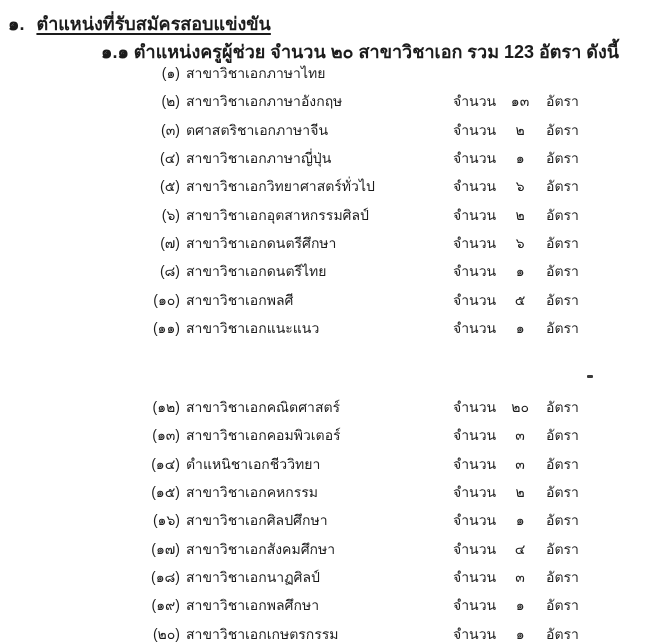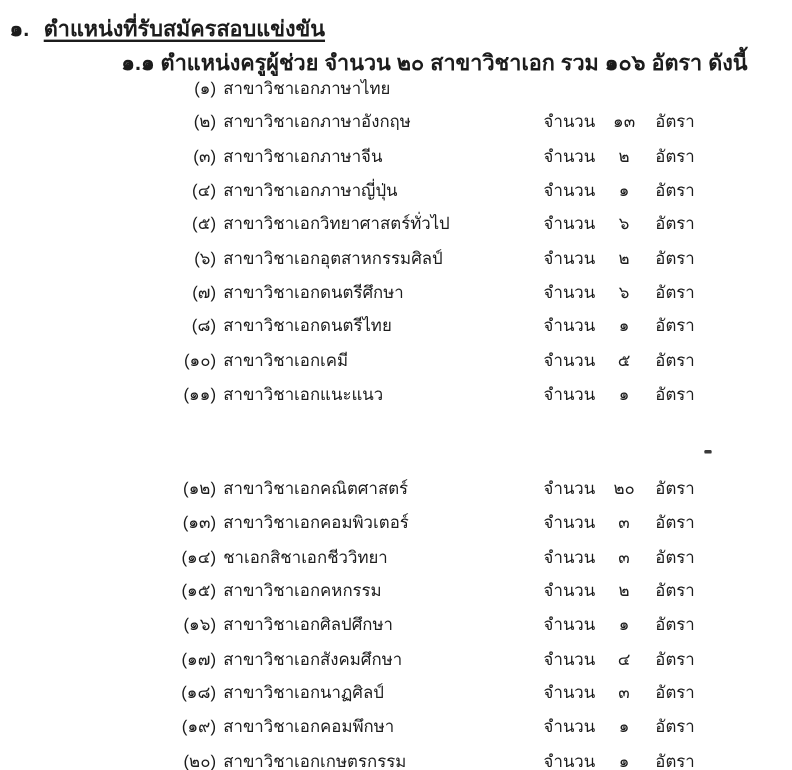--- a/index.html
+++ b/index.html
@@ -92,42 +92,42 @@
 </style>
 </head>
 <body>
 
 <div>
 
   <div class="section-heading">
     <span class="section-number">๑.</span><span class="section-title">ตำแหน่งที่รับสมัครสอบแข่งขัน</span>
   </div>
 
-  <div class="subsection-heading">๑.๑ ตำแหน่งครูผู้ช่วย จำนวน ๒๐ สาขาวิชาเอก รวม ๑๐๖ อัตรา ดังนี้</div>
+  <div class="subsection-heading">๑.๑ ตำแหน่งครูผู้ช่วย จำนวน ๒๐ สาขาวิชาเอก รวม 123 อัตรา ดังนี้</div>
 
   <div class="list" id="group1">
       <div class="row"><span class="no">(๑)</span><span class="subject">สาขาวิชาเอกภาษาไทย</span></div>
       <div class="row"><span class="no">(๒)</span><span class="subject">สาขาวิชาเอกภาษาอังกฤษ</span><span class="qty"><span class="qlabel">จำนวน</span><span class="count">๑๓</span><span class="unit">อัตรา</span></span></div>
-      <div class="row"><span class="no">(๓)</span><span class="subject">สาขาวิชาเอกภาษาจีน</span><span class="qty"><span class="qlabel">จำนวน</span><span class="count">๒</span><span class="unit">อัตรา</span></span></div>
+      <div class="row"><span class="no">(๓)</span><span class="subject">ตศาสตริชาเอกภาษาจีน</span><span class="qty"><span class="qlabel">จำนวน</span><span class="count">๒</span><span class="unit">อัตรา</span></span></div>
       <div class="row"><span class="no">(๔)</span><span class="subject">สาขาวิชาเอกภาษาญี่ปุ่น</span><span class="qty"><span class="qlabel">จำนวน</span><span class="count">๑</span><span class="unit">อัตรา</span></span></div>
       <div class="row"><span class="no">(๕)</span><span class="subject">สาขาวิชาเอกวิทยาศาสตร์ทั่วไป</span><span class="qty"><span class="qlabel">จำนวน</span><span class="count">๖</span><span class="unit">อัตรา</span></span></div>
       <div class="row"><span class="no">(๖)</span><span class="subject">สาขาวิชาเอกอุตสาหกรรมศิลป์</span><span class="qty"><span class="qlabel">จำนวน</span><span class="count">๒</span><span class="unit">อัตรา</span></span></div>
       <div class="row"><span class="no">(๗)</span><span class="subject">สาขาวิชาเอกดนตรีศึกษา</span><span class="qty"><span class="qlabel">จำนวน</span><span class="count">๖</span><span class="unit">อัตรา</span></span></div>
       <div class="row"><span class="no">(๘)</span><span class="subject">สาขาวิชาเอกดนตรีไทย</span><span class="qty"><span class="qlabel">จำนวน</span><span class="count">๑</span><span class="unit">อัตรา</span></span></div>
-      <div class="row"><span class="no">(๑๐)</span><span class="subject">สาขาวิชาเอกเคมี</span><span class="qty"><span class="qlabel">จำนวน</span><span class="count">๕</span><span class="unit">อัตรา</span></span></div>
+      <div class="row"><span class="no">(๑๐)</span><span class="subject">สาขาวิชาเอกพลศี</span><span class="qty"><span class="qlabel">จำนวน</span><span class="count">๕</span><span class="unit">อัตรา</span></span></div>
       <div class="row"><span class="no">(๑๑)</span><span class="subject">สาขาวิชาเอกแนะแนว</span><span class="qty"><span class="qlabel">จำนวน</span><span class="count">๑</span><span class="unit">อัตรา</span></span></div>
     </div>
 
   <div class="stray-mark"></div>
 
   <div class="list" id="group2">
       <div class="row"><span class="no">(๑๒)</span><span class="subject">สาขาวิชาเอกคณิตศาสตร์</span><span class="qty"><span class="qlabel">จำนวน</span><span class="count">๒๐</span><span class="unit">อัตรา</span></span></div>
       <div class="row"><span class="no">(๑๓)</span><span class="subject">สาขาวิชาเอกคอมพิวเตอร์</span><span class="qty"><span class="qlabel">จำนวน</span><span class="count">๓</span><span class="unit">อัตรา</span></span></div>
-      <div class="row"><span class="no">(๑๔)</span><span class="subject">ชาเอกสิชาเอกชีววิทยา</span><span class="qty"><span class="qlabel">จำนวน</span><span class="count">๓</span><span class="unit">อัตรา</span></span></div>
+      <div class="row"><span class="no">(๑๔)</span><span class="subject">ตำแหนิชาเอกชีววิทยา</span><span class="qty"><span class="qlabel">จำนวน</span><span class="count">๓</span><span class="unit">อัตรา</span></span></div>
       <div class="row"><span class="no">(๑๕)</span><span class="subject">สาขาวิชาเอกคหกรรม</span><span class="qty"><span class="qlabel">จำนวน</span><span class="count">๒</span><span class="unit">อัตรา</span></span></div>
       <div class="row"><span class="no">(๑๖)</span><span class="subject">สาขาวิชาเอกศิลปศึกษา</span><span class="qty"><span class="qlabel">จำนวน</span><span class="count">๑</span><span class="unit">อัตรา</span></span></div>
       <div class="row"><span class="no">(๑๗)</span><span class="subject">สาขาวิชาเอกสังคมศึกษา</span><span class="qty"><span class="qlabel">จำนวน</span><span class="count">๔</span><span class="unit">อัตรา</span></span></div>
       <div class="row"><span class="no">(๑๘)</span><span class="subject">สาขาวิชาเอกนาฏศิลป์</span><span class="qty"><span class="qlabel">จำนวน</span><span class="count">๓</span><span class="unit">อัตรา</span></span></div>
-      <div class="row"><span class="no">(๑๙)</span><span class="subject">สาขาวิชาเอกคอมพึกษา</span><span class="qty"><span class="qlabel">จำนวน</span><span class="count">๑</span><span class="unit">อัตรา</span></span></div>
+      <div class="row"><span class="no">(๑๙)</span><span class="subject">สาขาวิชาเอกพลศึกษา</span><span class="qty"><span class="qlabel">จำนวน</span><span class="count">๑</span><span class="unit">อัตรา</span></span></div>
       <div class="row"><span class="no">(๒๐)</span><span class="subject">สาขาวิชาเอกเกษตรกรรม</span><span class="qty"><span class="qlabel">จำนวน</span><span class="count">๑</span><span class="unit">อัตรา</span></span></div>
     </div>
 
 </div>
 
 </body></html>

